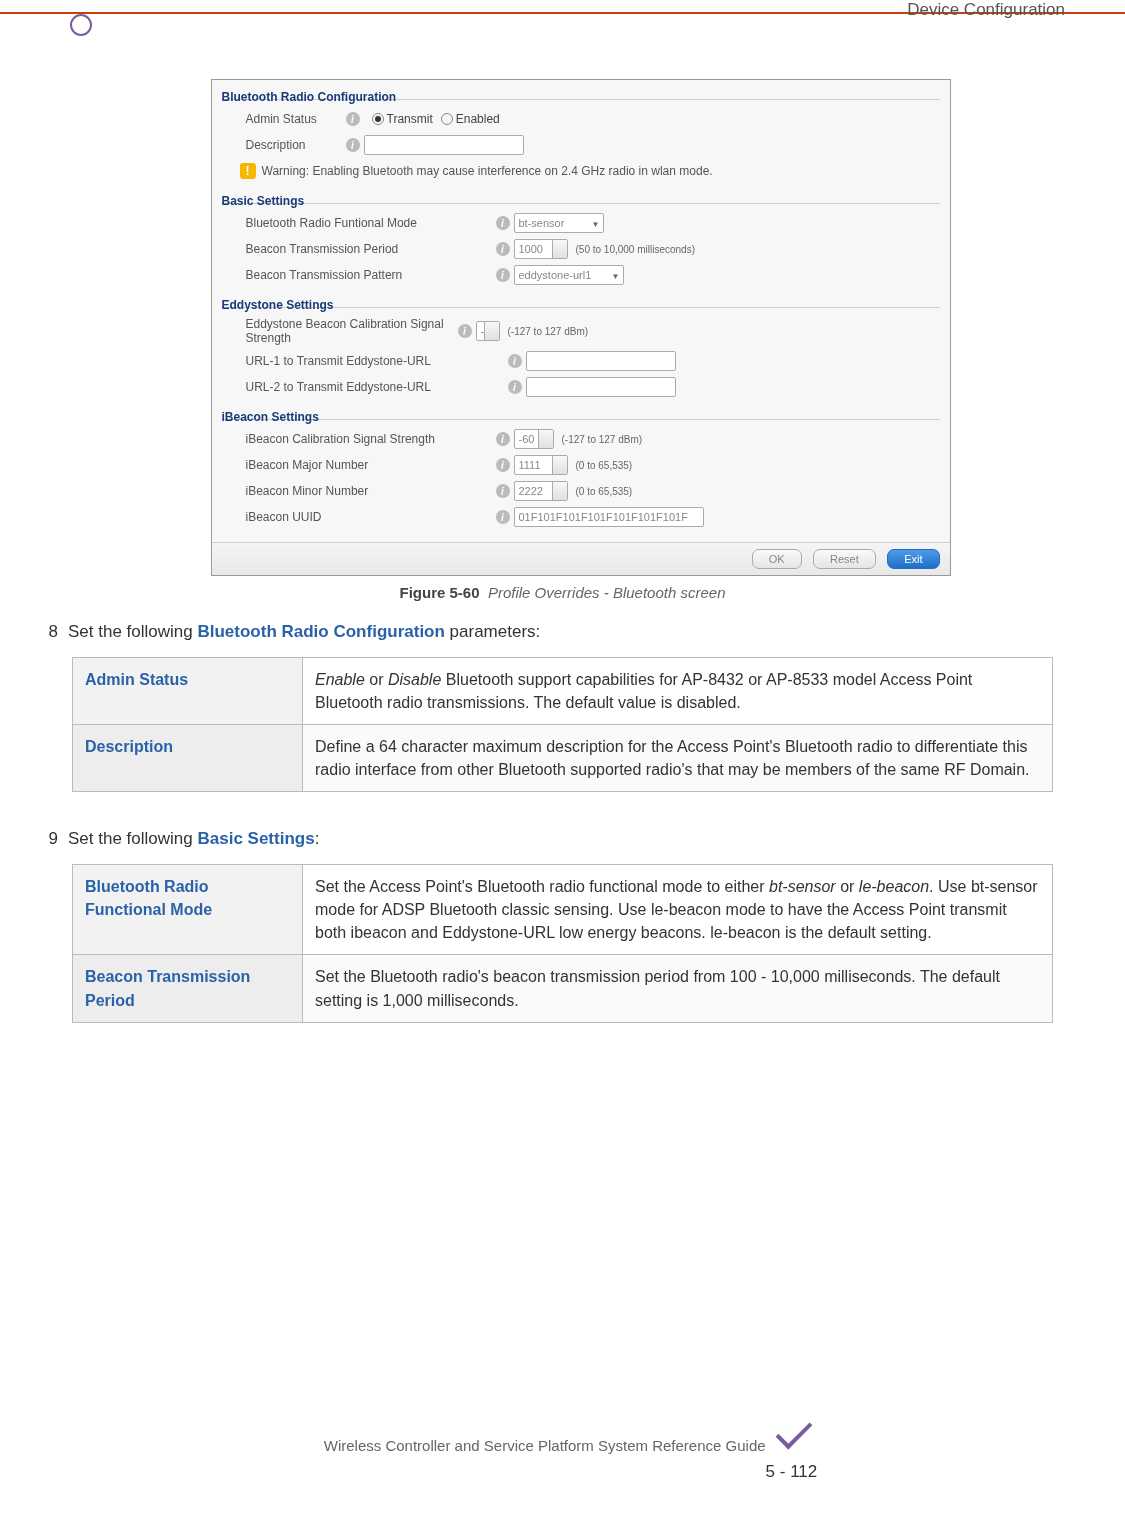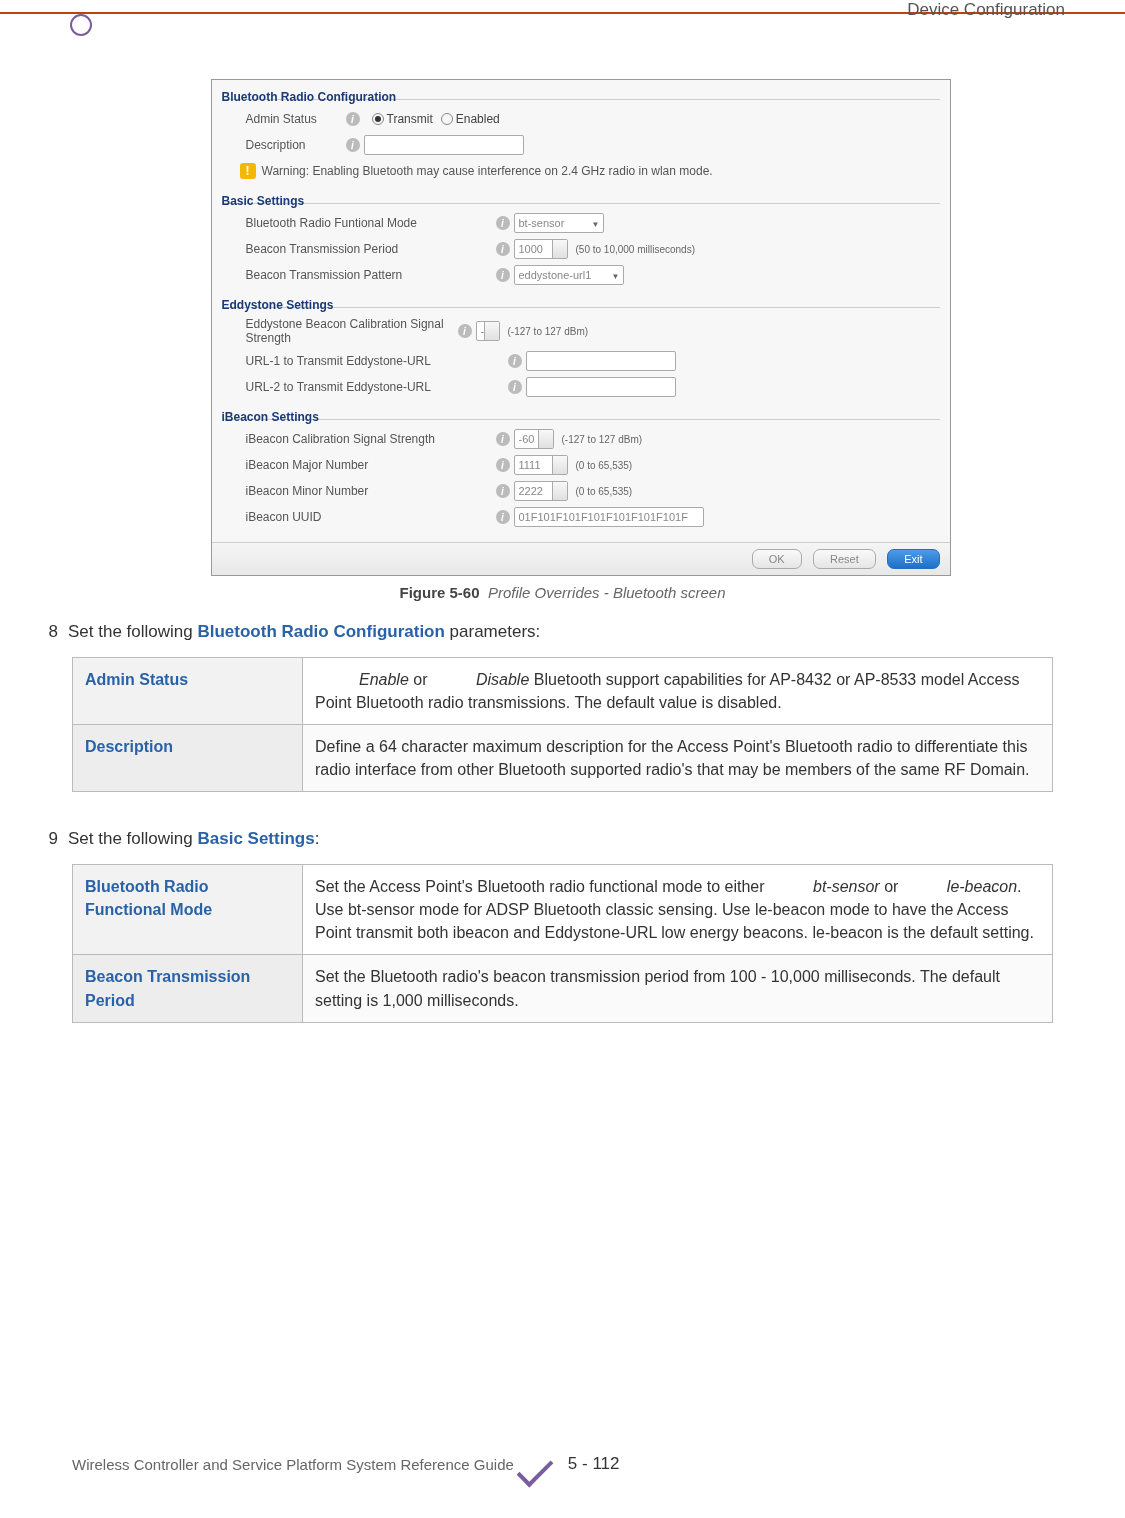--- a/index.html
+++ b/index.html
@@ -201,37 +201,38 @@
     font-weight: 300;
   }
   table.params td.pname {
     width: 230px;
     background: #f2f2f2;
     color: #2a62a8;
     font-weight: bold;
   }
   table.params tr:nth-child(even) td { background: #fafafa; }
   table.params tr:nth-child(even) td.pname { background: #ededed; }
-  table.params td em { font-style: italic; margin-left: 44px; }
+  table.params td em { font-style: italic; }
   .footer {
     position: absolute;
     bottom: 36px;
     left: 72px;
     right: 56px;
     display: flex;
     align-items: center;
-    justify-content: flex-start;
+    justify-content: center;
     font-size: 15px;
     color: #666;
     font-weight: 300;
   }
   .footer-right {
     display: flex;
     align-items: center;
     gap: 18px;
+    flex-direction: column;
   }
   .check-icon {
     width: 36px; height: 36px;
     position: relative;
   }
   .check-icon::before {
     content: "";
     position: absolute;
     left: 4px; top: 14px;
     width: 30px; height: 14px;

